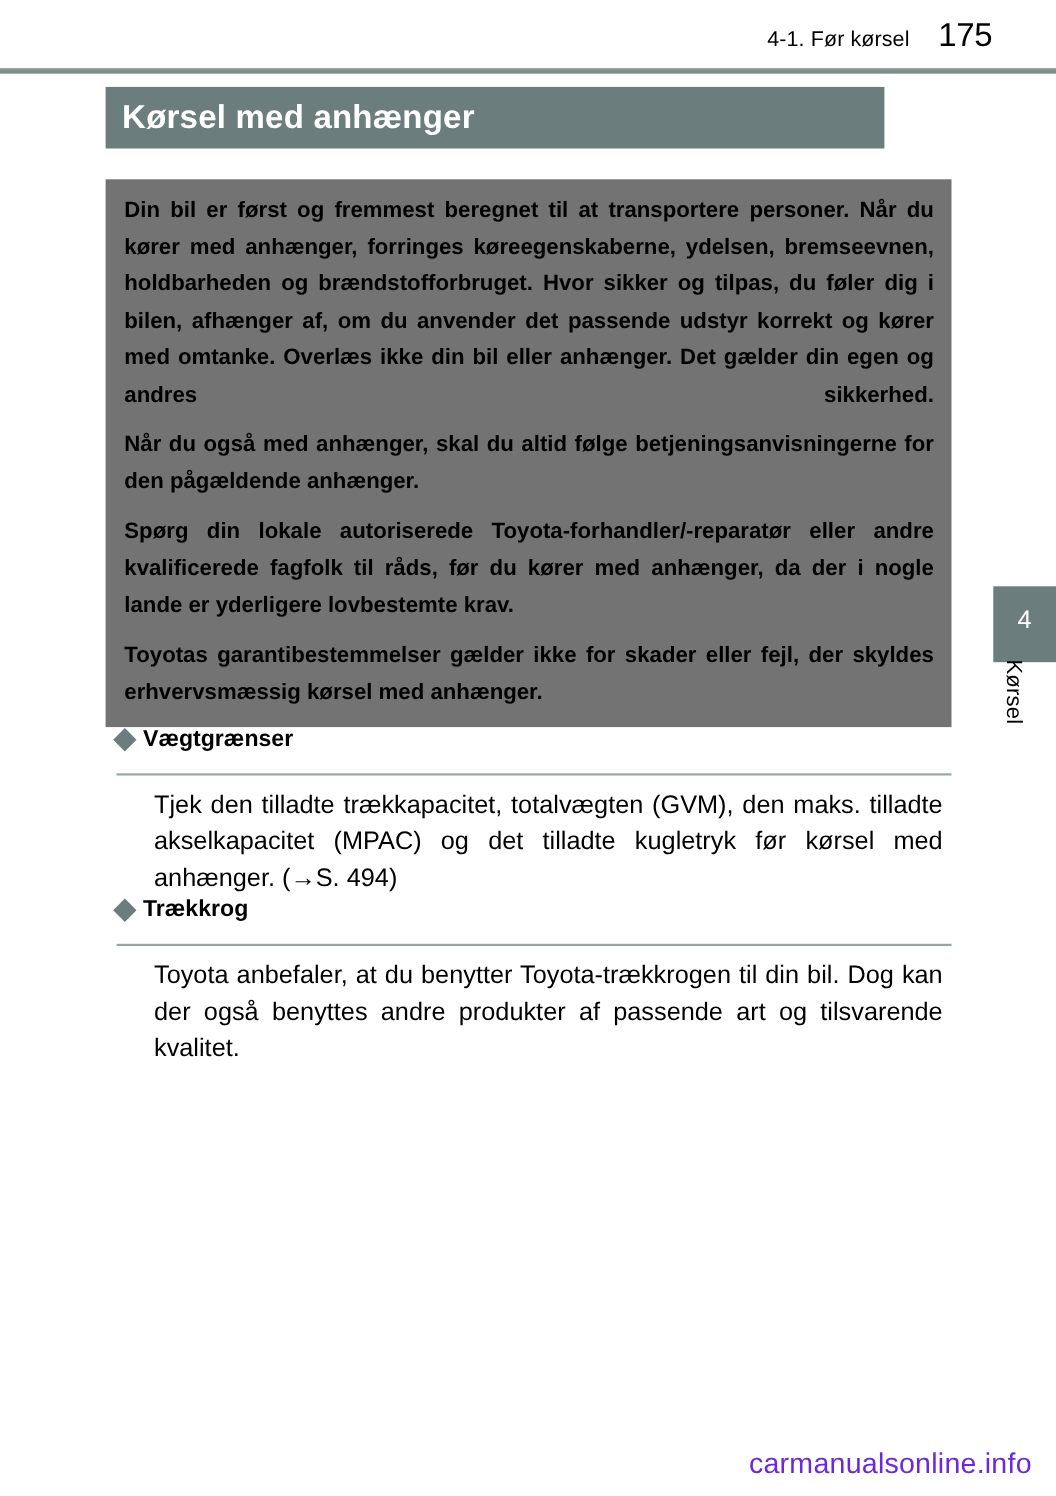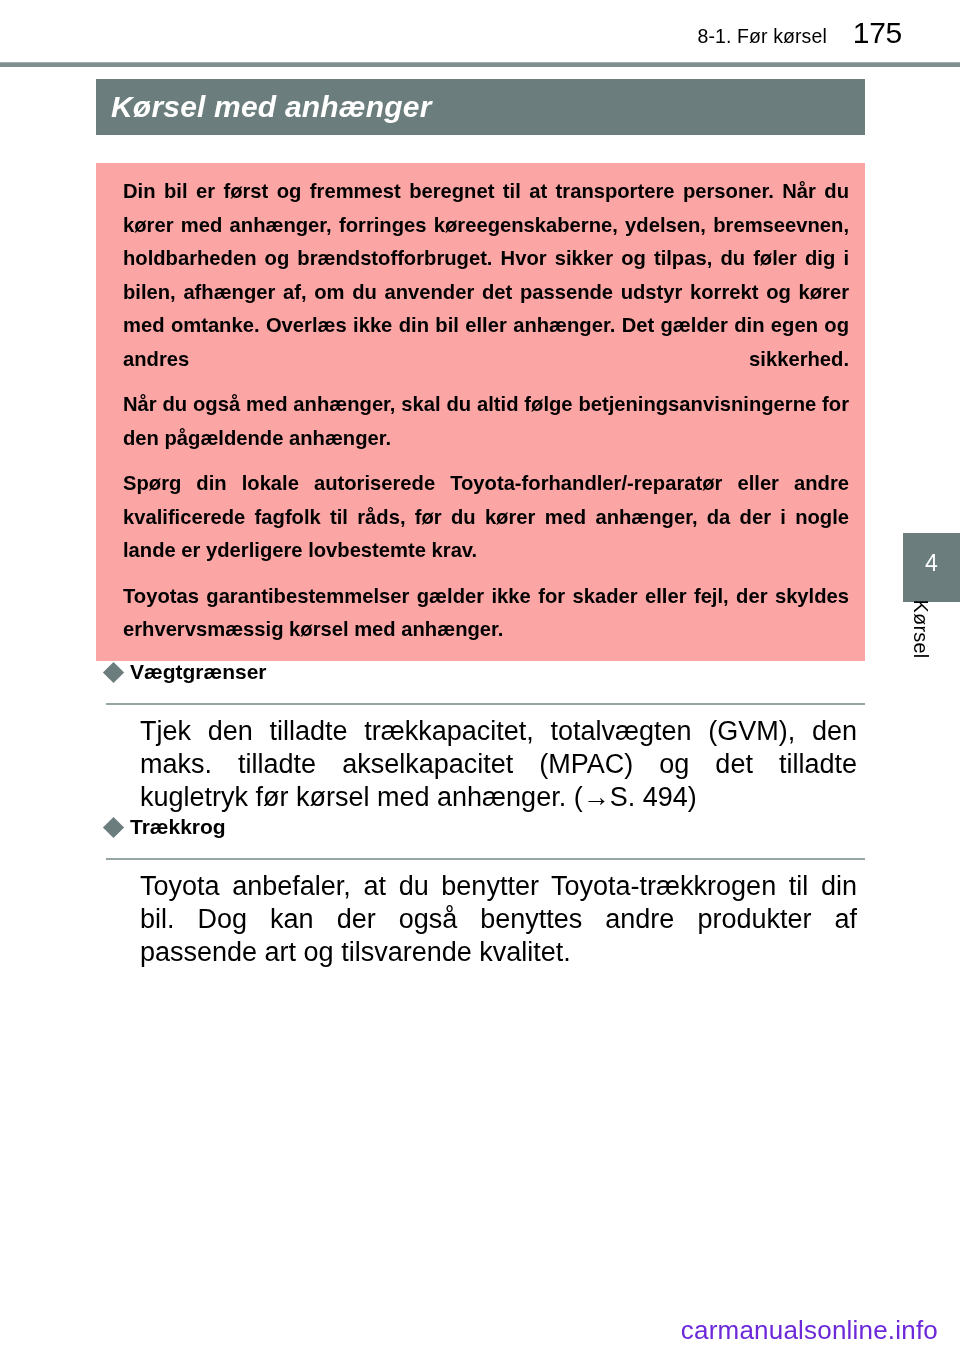--- a/index.html
+++ b/index.html
@@ -51,43 +51,42 @@
     height: 4px;
     background: #7d8f8f;
     border-top: 1px solid #9fadad;
   }
 
   
   .title-bar {
     position: absolute;
     left: 96px;
     top: 79px;
-    width: 769px;
+    width: 708px;
     height: 56px;
     background: #6b7d7d;
     display: flex;
     align-items: center;
-    font-style: italic;
   }
   .title-bar .title-text {
     color: #ffffff;
     font-size: 30px;
     font-weight: bold;
     letter-spacing: 0.2px;
     margin-left: 15px;
   }
 
   
   .notice-box {
     position: absolute;
     left: 96px;
     top: 163px;
     width: 769px;
-    background: #fca5a5;
-    padding: 12px 0 14px 10px;
+    background: #737373;
+    padding: 12px 0 14px 0;
     box-sizing: border-box;
   }
   .notice-box p {
     margin: 0 0 12px 0;
     padding: 0 16px 0 17px;
     font-size: 20.2px;
     font-weight: bold;
     line-height: 33.5px;
     text-align: justify;
     text-justify: inter-word;
@@ -127,21 +126,21 @@
   .section-rule {
     height: 0;
     border-top: 2px solid #97a5a5;
     width: 100%;
   }
   .section-body {
     padding: 10px 0 0 34px;
   }
   .section-body p {
     margin: 0;
-    font-size: 27px;
+    font-size: 23px;
     line-height: 33px;
     text-align: justify;
     text-justify: inter-word;
     padding-right: 8px;
   }
 
   
   .chapter-tab {
     position: absolute;
     left: 903px;
@@ -189,21 +188,21 @@
     color: #6d28d9;
     letter-spacing: 0.2px;
     white-space: nowrap;
   }
 </style>
 </head>
 <body>
 
 <div class="page-header">
   <div class="header-inner">
-    <span class="header-section">8-1. Før kørsel</span>
+    <span class="header-section">4-1. Før kørsel</span>
     <span class="header-pageno">175</span>
   </div>
 </div>
 <div class="header-rule"></div>
 
 <div class="title-bar">
   <span class="title-text">Kørsel med anhænger</span>
 </div>
 
 <div class="notice-box">

